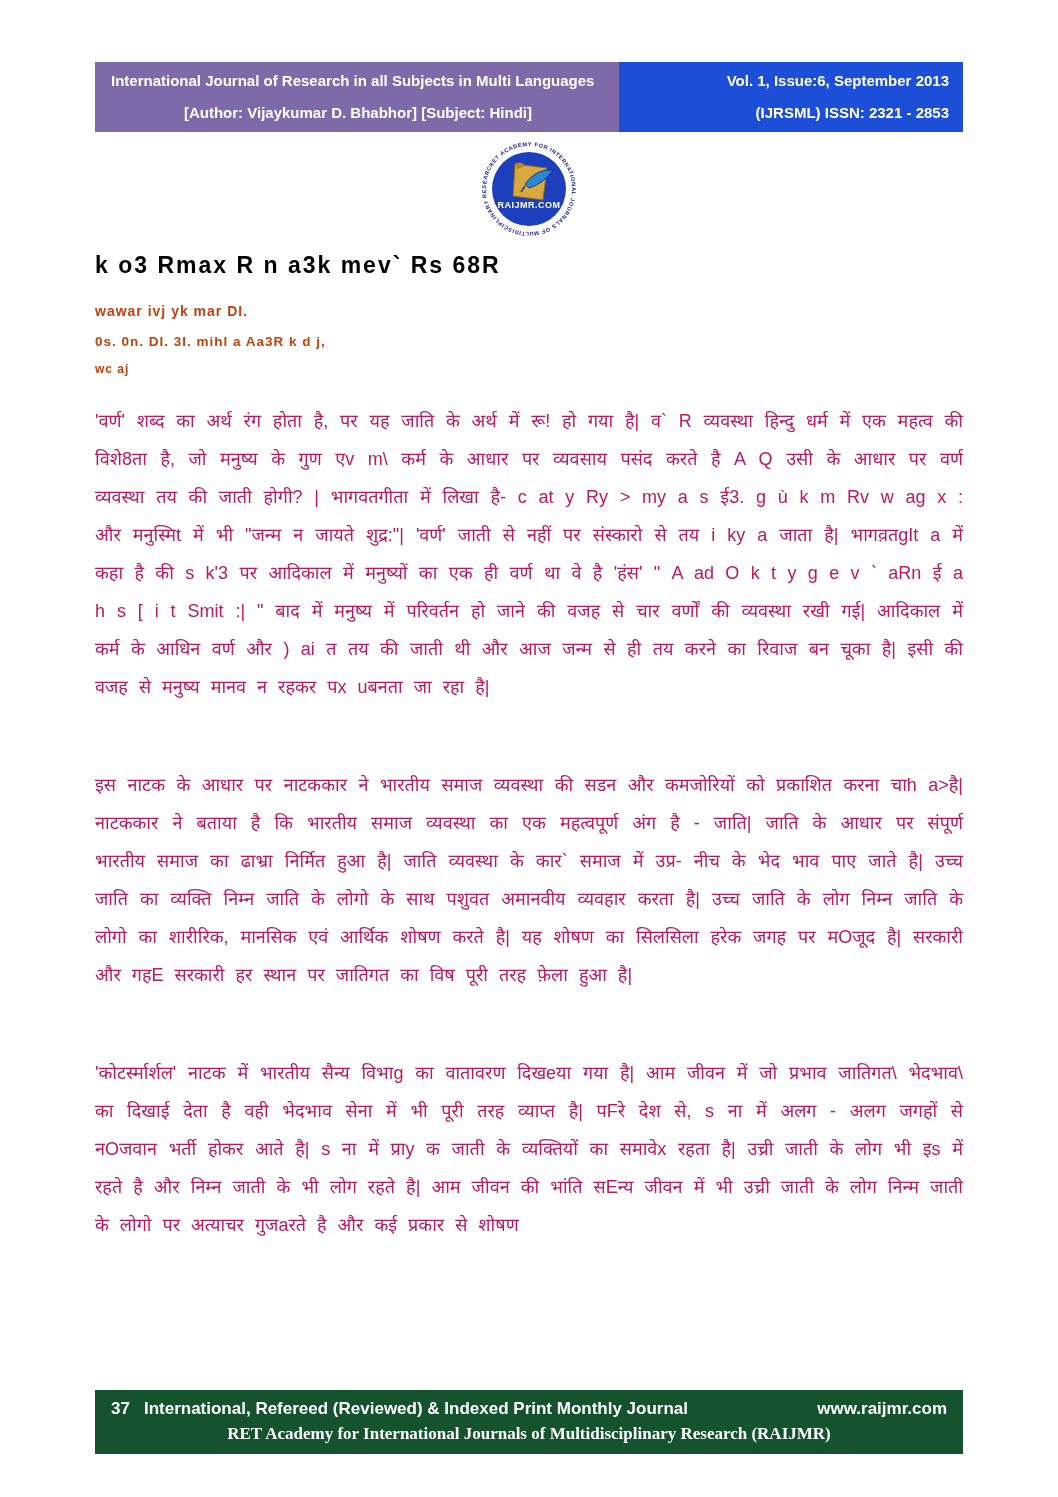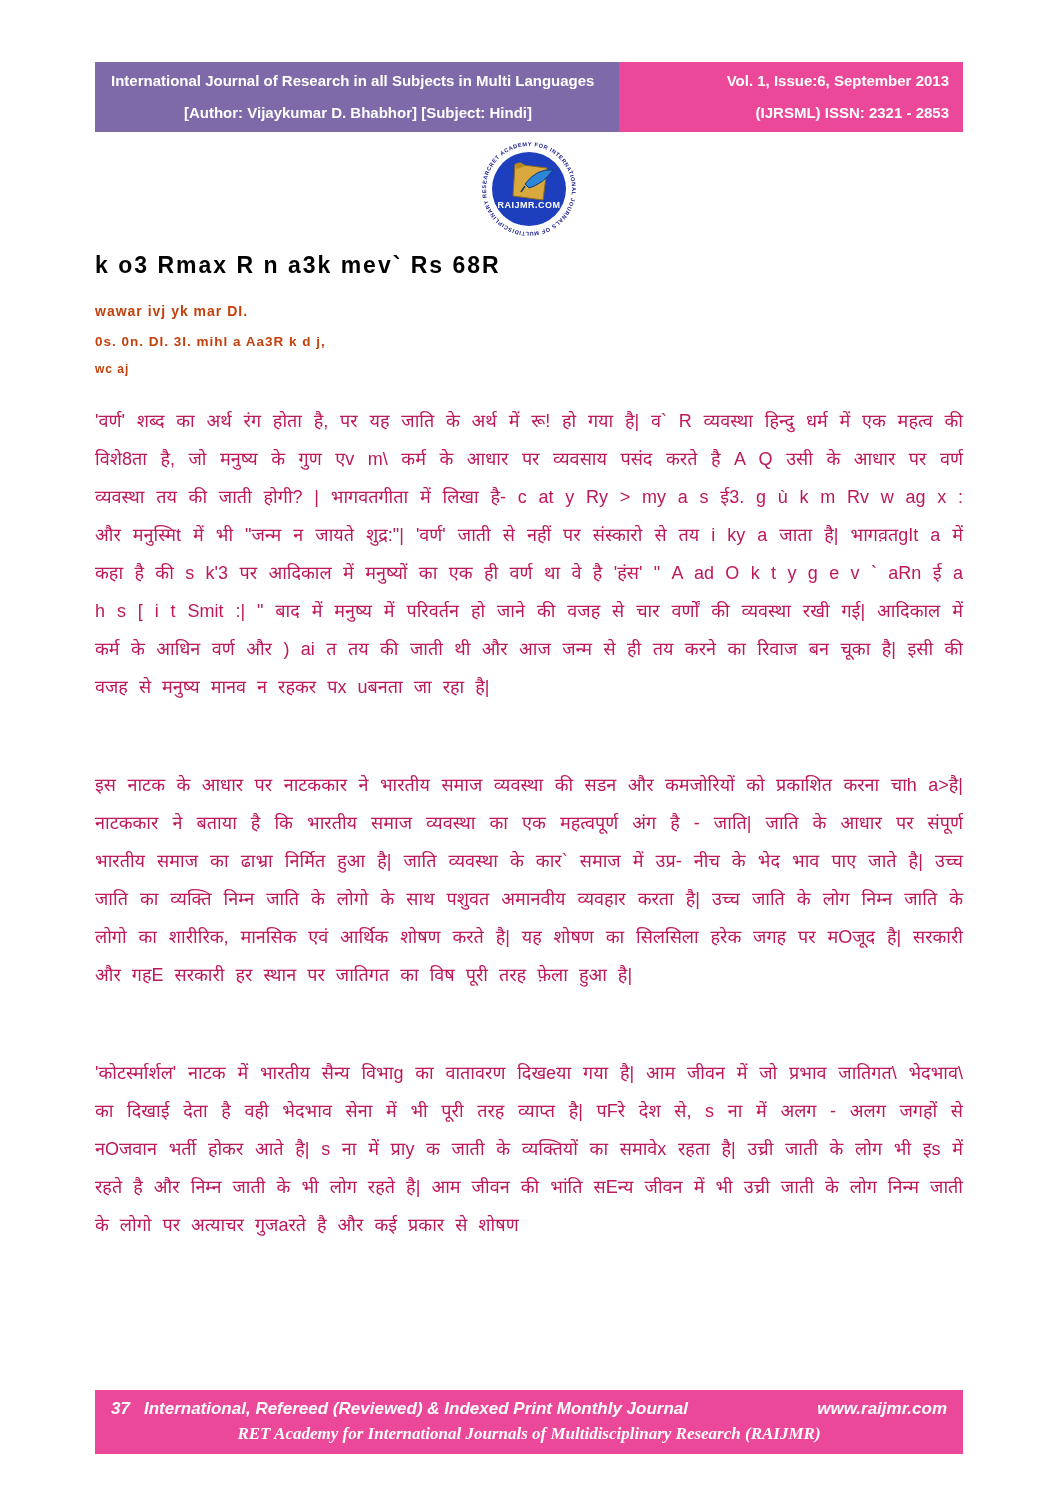--- a/index.html
+++ b/index.html
@@ -16,21 +16,21 @@
     display:flex;
   }
   .header-left{
     background:#7e6aa8;color:#fff;
     width:524px;box-sizing:border-box;
     padding:11px 14px 12px 16px;
     font-weight:bold;font-size:15px;line-height:1;
   }
   .header-left .l2{margin-top:17px;text-align:center;}
   .header-right{
-    background:#ec4899;color:#fff;flex:1;box-sizing:border-box;
+    background:#1d4ed8;color:#fff;flex:1;box-sizing:border-box;
     text-align:right;padding:11px 14px 12px 24px;
     font-weight:bold;font-size:15px;line-height:1;
   }
   .header-right .l2{margin-top:17px;}
   
   .content{padding:142px 95px 0 95px;}
   .logo-wrap{text-align:center;height:96px;}
   .article-title{
     text-align:left;font-weight:bold;font-size:23px;
     letter-spacing:2px;margin-top:14px;color:#000;
@@ -44,23 +44,22 @@
   .body-text{
     margin-top:26px;color:#be185d;
     font-size:18px;line-height:38px;
     text-align:justify;word-spacing:6px;
   }
   .body-text p{margin:0 0 60px 0;}
   .body-text p:last-child{margin-bottom:16px;}
   
   .footer{
     position:absolute;left:95px;top:1390px;width:868px;
-    background:#ec4899;color:#fff;box-sizing:border-box;
+    background:#14532d;color:#fff;box-sizing:border-box;
     padding:9px 16px 10px 16px;
-    font-style:italic;
   }
   .footer-row1{
     display:flex;align-items:baseline;
     font-weight:bold;font-size:17px;
   }
   .footer-row1 .pageno{margin-right:14px;}
   .footer-row1 .spacer{flex:1;}
   .footer-row2{
     text-align:center;margin-top:5px;
     font-family:"Liberation Serif", serif;

